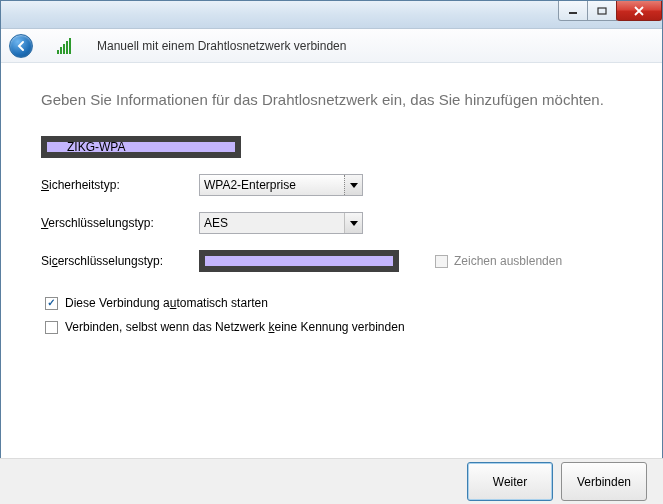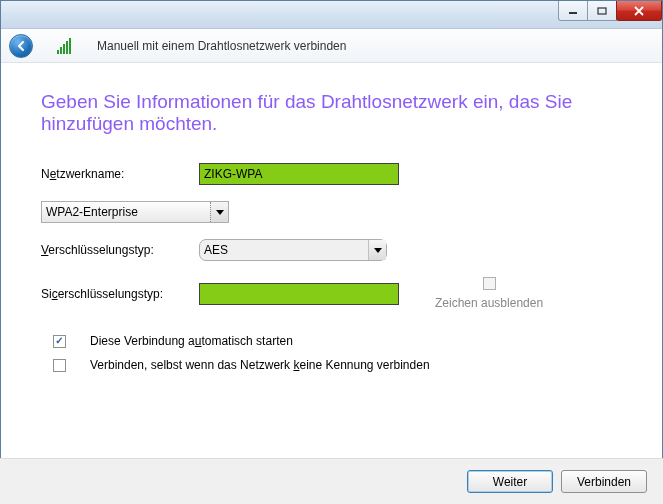--- a/index.html
+++ b/index.html
@@ -58,97 +58,96 @@
     box-shadow: inset 0 1px 2px rgba(255,255,255,0.5);
   }
   .backbtn svg { display:block; }
   .wifi-icon { width: 16px; height: 16px; display:flex; align-items:flex-end; gap:1px; }
   .wifi-icon span { width:2px; background:#2d9a2d; display:block; }
   .header-title { color: #333; font-size: 12px; }
   .content {
     padding: 28px 40px 10px 40px;
   }
   .instruction {
-    color: #8b5cf6;
-    font-size: 19px;
+    color: #737373;
+    font-size: 15px;
     margin-bottom: 28px;
   }
   .form-row {
     display: flex; align-items: center;
     margin-bottom: 16px;
   }
   .form-label {
     width: 158px;
     color: #000;
   }
   .form-label .ul { text-decoration: underline; }
   .text-input {
     width: 200px; height: 22px;
-    border: 1px solid #404040;
-    padding: 1px 4px;
+    border: 6px solid #404040;
+    padding: 1px 20px;
     font-family: inherit; font-size: 12px;
-    background: #84cc16;
+    background: #c4b5fd;
   }
   .combo {
-    width: 188px; height: 22px;
+    width: 164px; height: 22px;
     border: 1px solid #abadb3;
     background: linear-gradient(to bottom, #fefefe, #e8e8e8);
     display: flex; align-items: center;
     position: relative;
     font-size: 12px;
   }
-  .combo.flat { background: #f0f0f0; border-radius: 7px; }
+  .combo.flat { background: #f0f0f0; }
   .combo .val { flex: 1; padding: 0 4px; }
   .combo .arrow {
     width: 18px; height: 100%;
     display:flex; align-items:center; justify-content:center;
     border-left: 1px solid #c0c0c0;
     background: linear-gradient(to bottom, #f6f6f6, #ddd);
   }
   .combo .arrow.dotted { border-left: 1px dotted #888; }
   .combo .arrow svg { display:block; }
   .hide-chars {
     margin-left: 36px;
     display: flex; align-items: center; gap: 6px;
     color: #888;
-    flex-direction: column;
   }
   .chk {
     width: 13px; height: 13px;
     border: 1px solid #b0b0b0;
     background: #f4f4f4;
     display:inline-flex; align-items:center; justify-content:center;
   }
   .chk.enabled { border-color: #8e8f8f; background:#fff; }
   .chk.checked::after {
     content:"✓"; font-size:10px; color:#1a5fa0; font-weight:bold; line-height:1;
   }
   .checkbox-row {
-    display: flex; align-items: center; gap: 24px;
-    margin-left: 12px;
+    display: flex; align-items: center; gap: 7px;
+    margin-left: 4px;
     margin-bottom: 10px;
   }
   .checkbox-row .lbl .ul { text-decoration: underline; }
   .warning {
     margin-left: 24px;
     margin-top: 2px;
     margin-bottom: 10px;
     color: #000;
   }
   .footer {
     position: absolute;
     bottom: 0; left: 0; right: 0;
     height: 46px;
     background: #f0f0f0;
     border-top: 1px solid #dcdcdc;
     display: flex; align-items: center; justify-content: flex-end;
     padding: 0 16px; gap: 8px;
   }
   .btn {
-    min-width: 86px; height: 23px;
+    min-width: 86px; height: 39px;
     border: 1px solid #8e8f8f;
     background: linear-gradient(to bottom, #fdfdfd, #e6e6e6);
     border-radius: 3px;
     font-family: inherit; font-size: 12px;
     padding: 0 12px;
     display:flex; align-items:center; justify-content:center;
   }
   .btn.default {
     border-color: #3c7fb1;
     box-shadow: 0 0 0 1px #a8d0ec inset;
@@ -190,25 +189,25 @@
       <span style="height:13px"></span>
       <span style="height:16px"></span>
   </div>
   <div class="header-title">Manuell mit einem Drahtlosnetzwerk verbinden</div>
 </div>
 
 <div class="content">
   <div class="instruction">Geben Sie Informationen für das Drahtlosnetzwerk ein, das Sie hinzufügen möchten.</div>
 
   <div class="form-row">
-    <div class="form-label"><span>N</span><span class="ul">e</span><span>tzwerkname:</span></div>
     <input class="text-input" value="ZIKG-WPA" style="">
   </div>
 
   <div class="form-row">
+    <div class="form-label"><span class="ul">S</span><span>icherheitstyp:</span></div>
     <div class="combo">
       <div class="val">WPA2-Enterprise</div>
       <div class="arrow dotted">
           <svg width="8" height="5">
             <path d="M0 0 L8 0 L4 5 Z" fill="#000"></path>
           </svg>
         </div>
     </div>
   </div>
 

